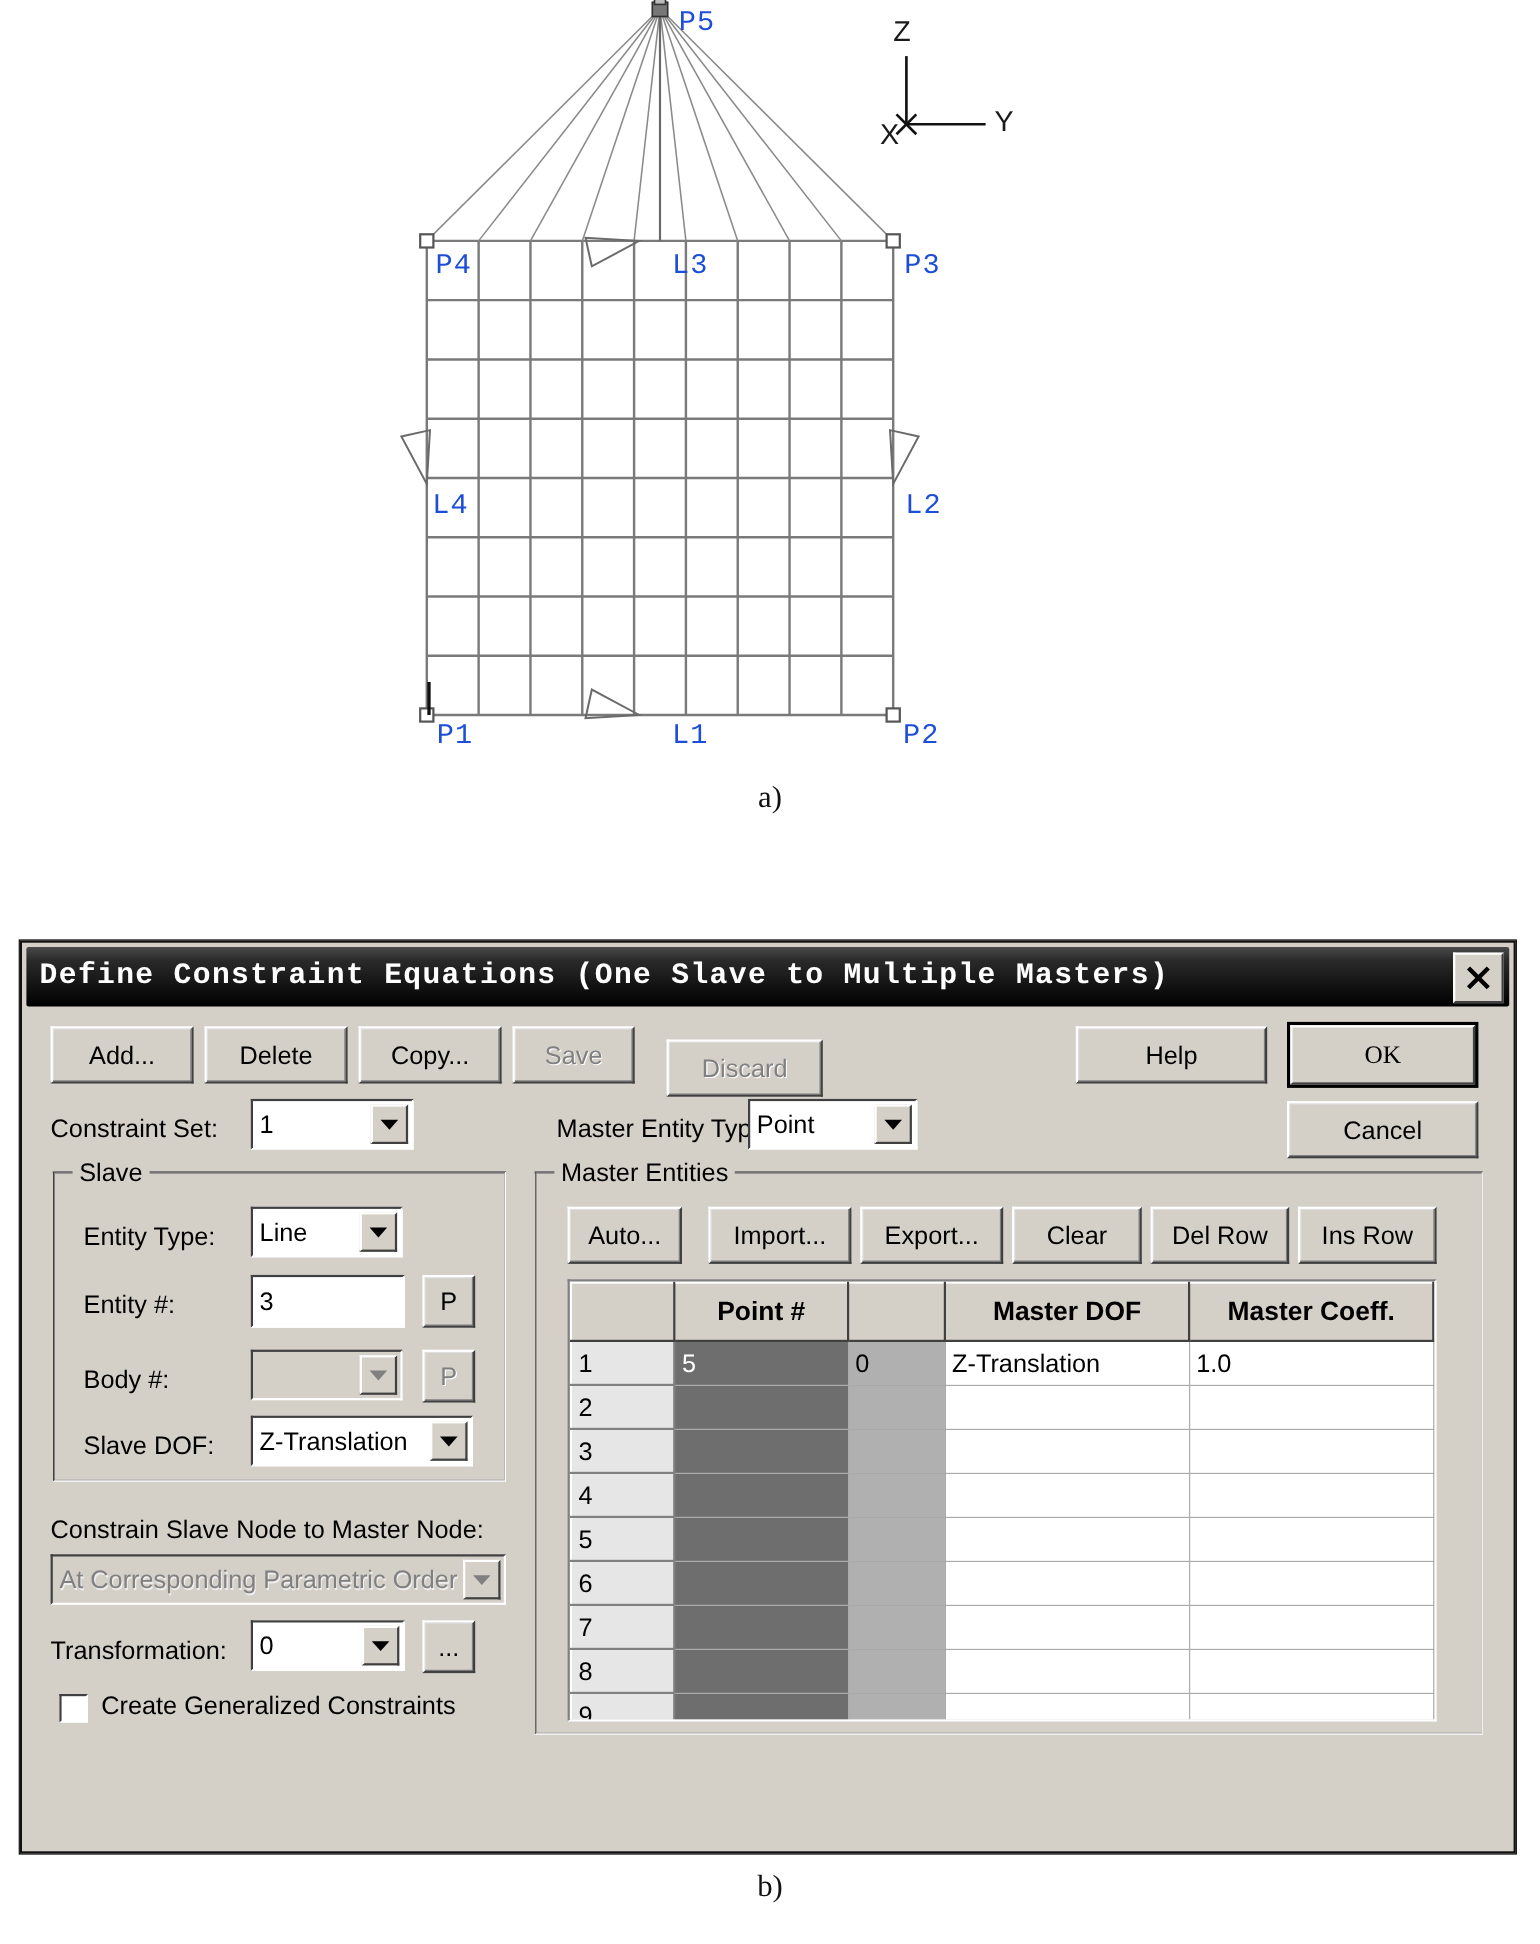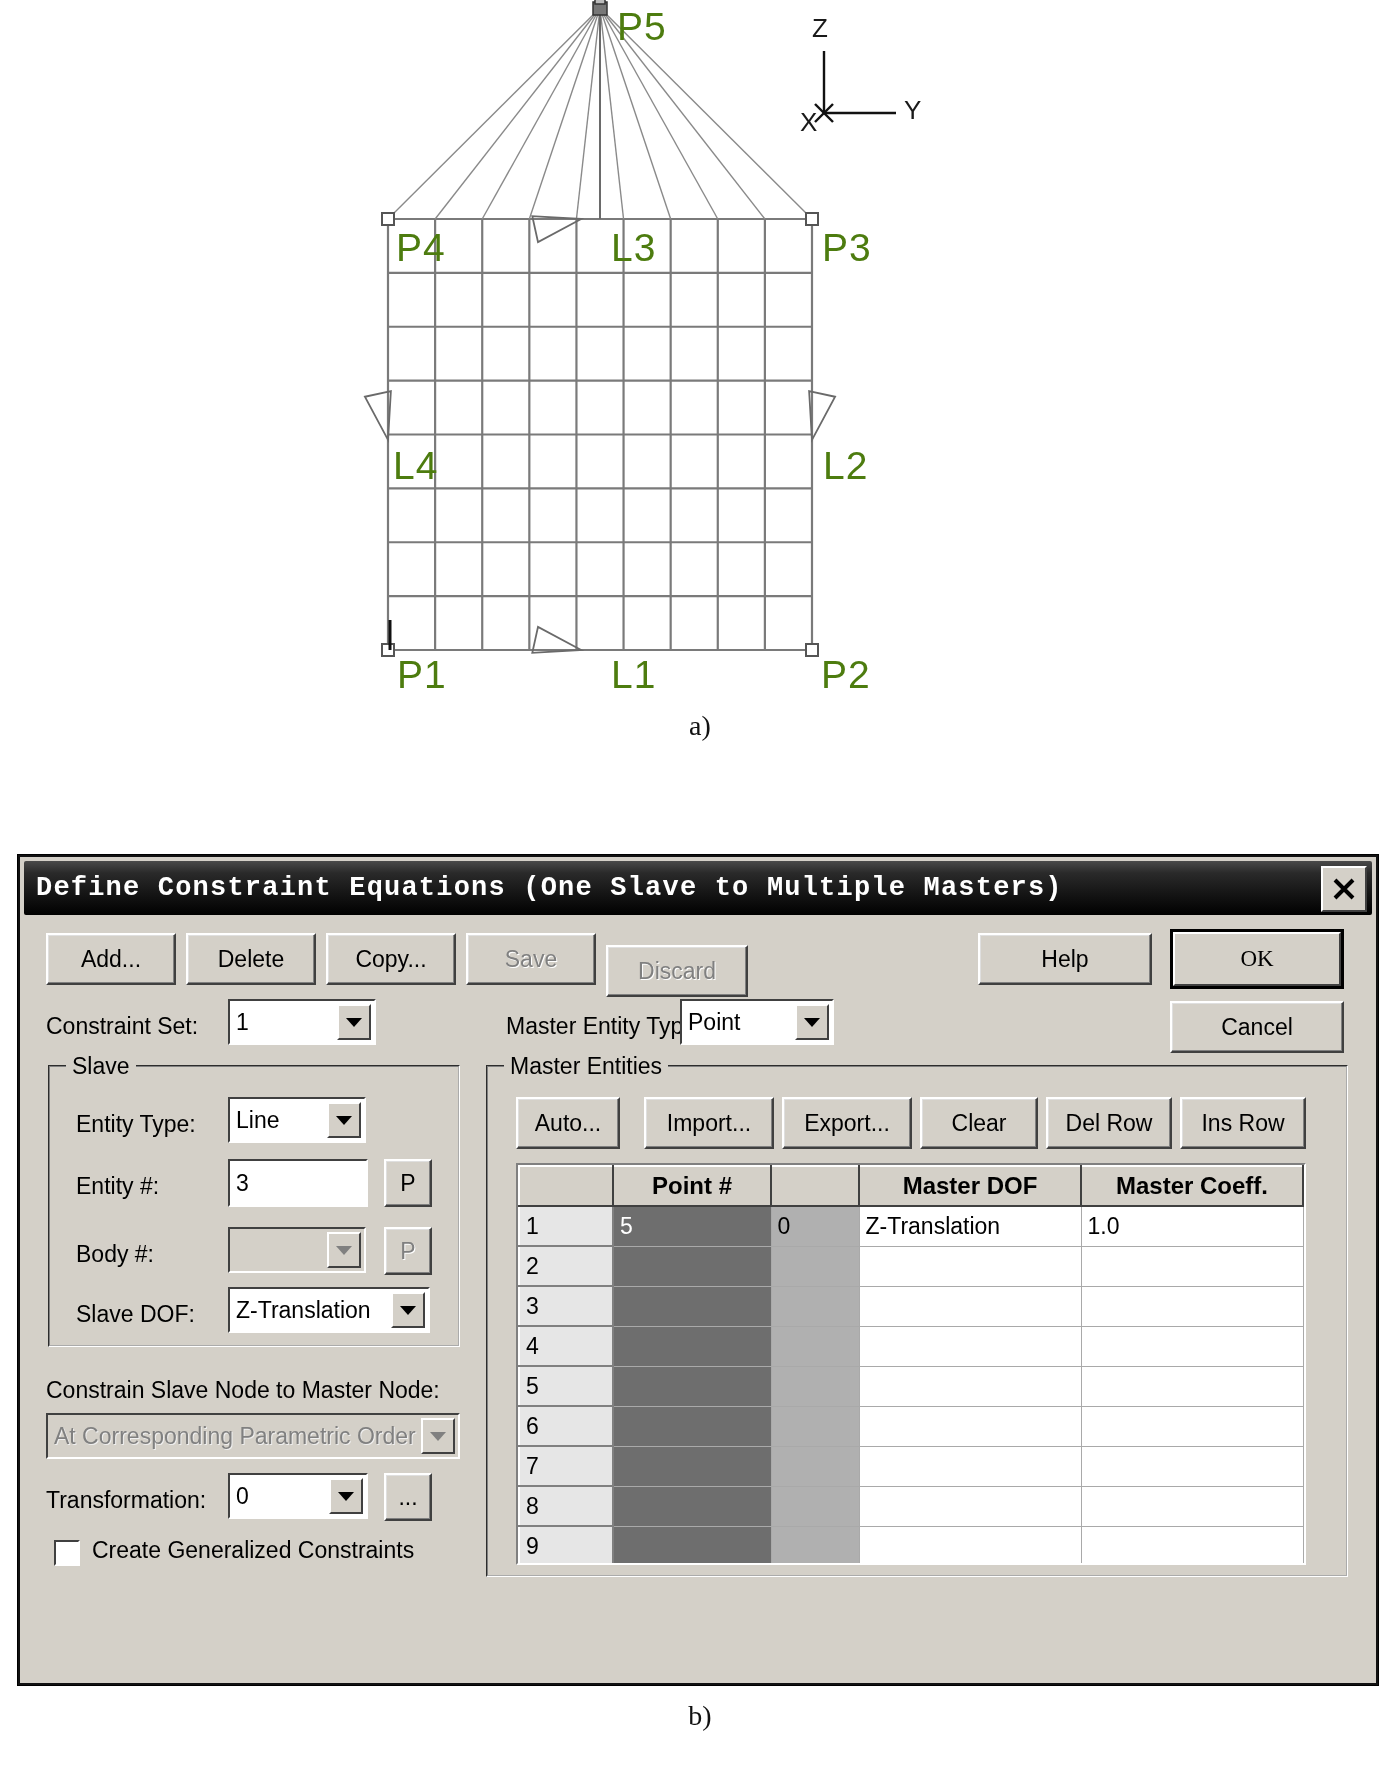--- a/index.html
+++ b/index.html
@@ -18,23 +18,23 @@
   
   #figure-a {
     position: absolute;
     left: 0; top: 0;
     width: 1400px; height: 760px;
     background: #ffffff;
   }
   #cad-canvas { position:absolute; left:0; top:0; width:1400px; height:720px; }
   .cad-label {
     position: absolute;
-    color: #4d7c0f;
-    font-family: Liberation Sans, sans-serif;
-    font-size: 39px;
+    color: #1d4ed8;
+    font-family: Liberation Mono, monospace;
+    font-size: 26px;
     letter-spacing: 1px;
     white-space: nowrap;
   }
   .triad-label {
     position: absolute;
     color: #1a1a1a;
     font-family: "Liberation Sans", sans-serif;
     font-size: 26px;
   }
   .fig-caption {
@@ -205,21 +205,21 @@
     box-sizing: border-box;
     overflow: hidden;
   }
   #mtable table { border-collapse: collapse; width: 100%; table-layout: fixed; }
   #mtable th {
     background: #d4d0c8;
     font-family: "Liberation Sans", sans-serif;
     font-size: 24px;
     font-weight: bold;
     color: #000;
-    height: 40px;
+    height: 53px;
     border-top: 2px solid #ffffff;
     border-left: 2px solid #ffffff;
     border-right: 2px solid #404040;
     border-bottom: 2px solid #404040;
     box-sizing: border-box;
     border-radius: 14px;
   }
   #mtable td {
     height: 40px;
     font-family: "Liberation Sans", sans-serif;
@@ -320,21 +320,21 @@
           <path d="M4 4 L22 22 M22 4 L4 22" stroke="#000" stroke-width="4" stroke-linecap="butt"></path>
         </svg>
       </div>
     </div>
 
     <div id="body">
 
       <div class="btn" style="left:26px;top:18px;width:130px;height:52px;">Add...</div>
       <div class="btn" style="left:166px;top:18px;width:130px;height:52px;">Delete</div>
       <div class="btn" style="left:306px;top:18px;width:130px;height:52px;">Copy...</div>
-      <div class="btn disabled" style="left:446px;top:18px;width:130px;height:52px;">Save</div>
+      <div class="btn disabled" style="left:446px;top:18px;width:111px;height:52px;">Save</div>
       <div class="btn disabled" style="left:586px;top:30px;width:142px;height:52px;">Discard</div>
 
       <div class="btn" style="left:958px;top:18px;width:174px;height:52px;">Help</div>
       <div class="btn default" style="left:1150px;top:14px;width:174px;height:60px;font-family:Liberation Serif, serif;">
         <span class="inner">OK</span>
       </div>
       <div class="btn" style="left:1150px;top:86px;width:174px;height:52px;">Cancel</div>
 
       <div class="lbl" style="left:26px;top:98px;">Constraint Set:</div>
       <div class="field" style="left:208px;top:84px;width:148px;height:46px;">

